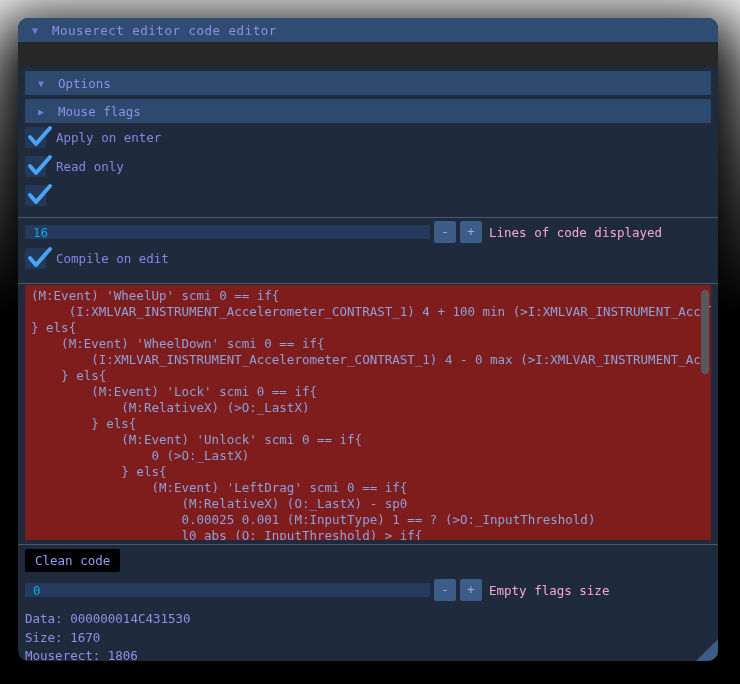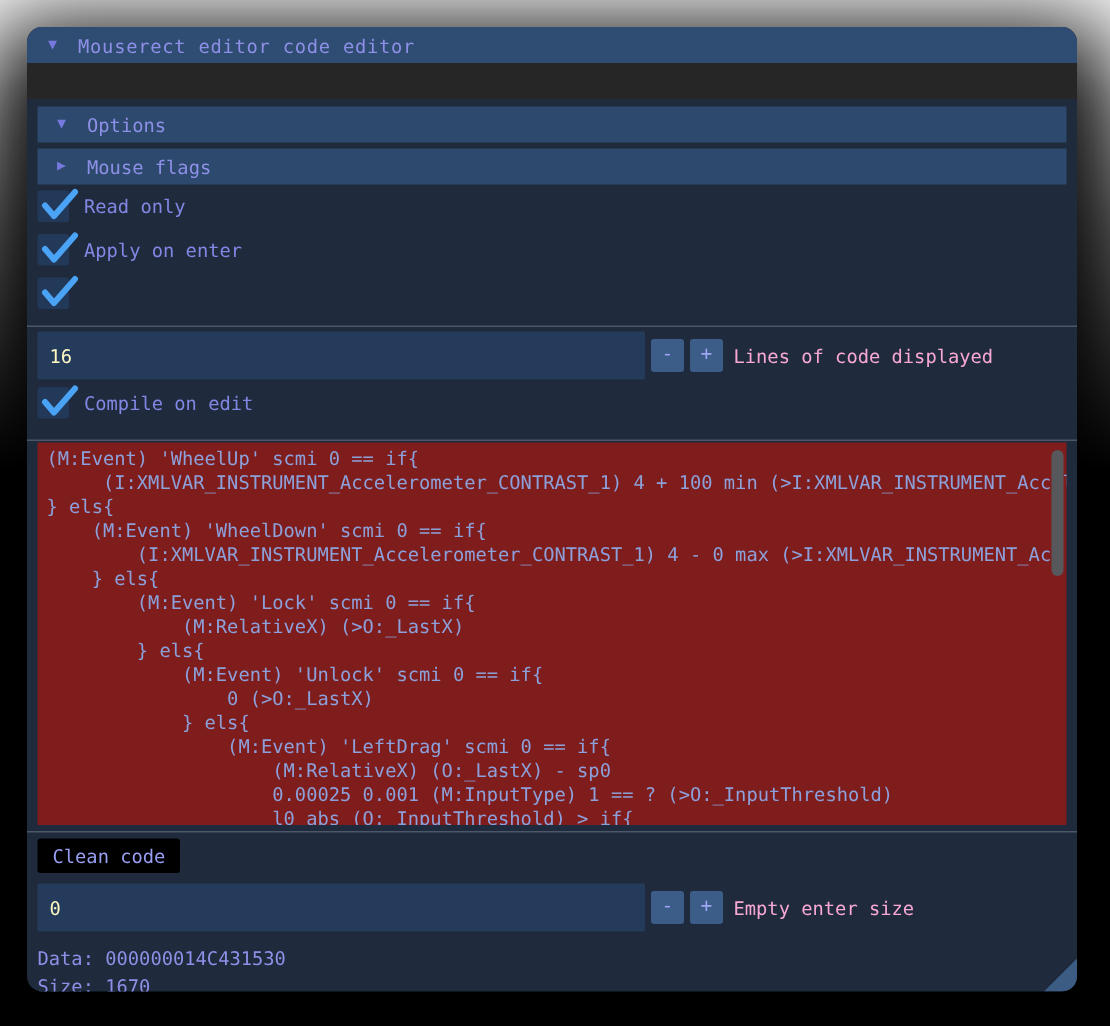--- a/index.html
+++ b/index.html
@@ -34,22 +34,22 @@
   .cb-row{display:flex;align-items:flex-start;gap:10px;height:29px;cursor:pointer;}
   .cb-box{
     width:21px;height:21px;background:#22395a;border-radius:2px;position:relative;
     flex:0 0 auto;
   }
   .cb-box svg{position:absolute;left:1px;top:-3px;overflow:visible;}
   .cb-label{line-height:21px;color:#8287e4;}
   .sep{height:1px;background:#5c6779;opacity:.75;margin:3px -7px 0 -7px;}
   .spin-row{display:flex;align-items:center;margin-top:3px;}
   .spin-row input{
-    width:405px;height:32px;box-sizing:border-box;background:#253b5b;border:none;outline:none;
-    color:#fef9c3;font:inherit;padding:0 0 0 8px;border-radius:1px;
+    width:405px;height:14px;box-sizing:border-box;background:#253b5b;border:none;outline:none;
+    color:#0ea5e9;font:inherit;padding:0 0 0 8px;border-radius:1px;
   }
   .spin-btn{
     width:22px;height:22px;margin-left:4px;background:#3c5d87;border:none;border-radius:2px;
     color:#a0a6f5;font:inherit;font-size:13px;line-height:20px;text-align:center;padding:0;cursor:pointer;
     flex:0 0 auto;
   }
   .spin-label{margin-left:7px;color:#f9a8d4;}
   .row-compile{margin-top:5px;}
   .sep2{margin-top:6px;}
   .code-wrap{position:relative;height:255px;background:#7f1d1d;margin-top:1px;overflow:hidden;}
@@ -98,30 +98,30 @@
       <span class="tri">▶</span>
       <span>Mouse flags</span>
     </div>
 
     <div class="cb-row">
       <span class="cb-box">
           <svg width="26" height="26" viewBox="0 0 26 26">
             <path d="M4 13 L10 20 L24 4" stroke="#4aa3f5" stroke-width="4" fill="none" stroke-linecap="round" stroke-linejoin="round"></path>
           </svg>
         </span>
-      <span class="cb-label">Read only</span>
+      <span class="cb-label">Apply on enter</span>
     </div>
 
     <div class="cb-row">
       <span class="cb-box">
           <svg width="26" height="26" viewBox="0 0 26 26">
             <path d="M4 13 L10 20 L24 4" stroke="#4aa3f5" stroke-width="4" fill="none" stroke-linecap="round" stroke-linejoin="round"></path>
           </svg>
         </span>
-      <span class="cb-label">Apply on enter</span>
+      <span class="cb-label">Read only</span>
     </div>
 
     <div class="cb-row">
       <span class="cb-box">
           <svg width="26" height="26" viewBox="0 0 26 26">
             <path d="M4 13 L10 20 L24 4" stroke="#4aa3f5" stroke-width="4" fill="none" stroke-linecap="round" stroke-linejoin="round"></path>
           </svg>
         </span>
     </div>
 
@@ -166,21 +166,21 @@
     </div>
 
     <div class="sep sep3"></div>
 
     <button class="clean-btn">Clean code</button>
 
     <div class="spin-row buffer">
       <input value="0" style="">
       <button class="spin-btn">-</button>
       <button class="spin-btn">+</button>
-      <span class="spin-label">Empty enter size</span>
+      <span class="spin-label">Empty flags size</span>
     </div>
 
     <div class="info">
       <div><span>Data:</span> <span>000000014C431530</span></div>
       <div><span>Size:</span> <span>1670</span></div>
       <div><span>Mouserect:</span> <span>1806</span></div>
     </div>
 
   </div>
 

